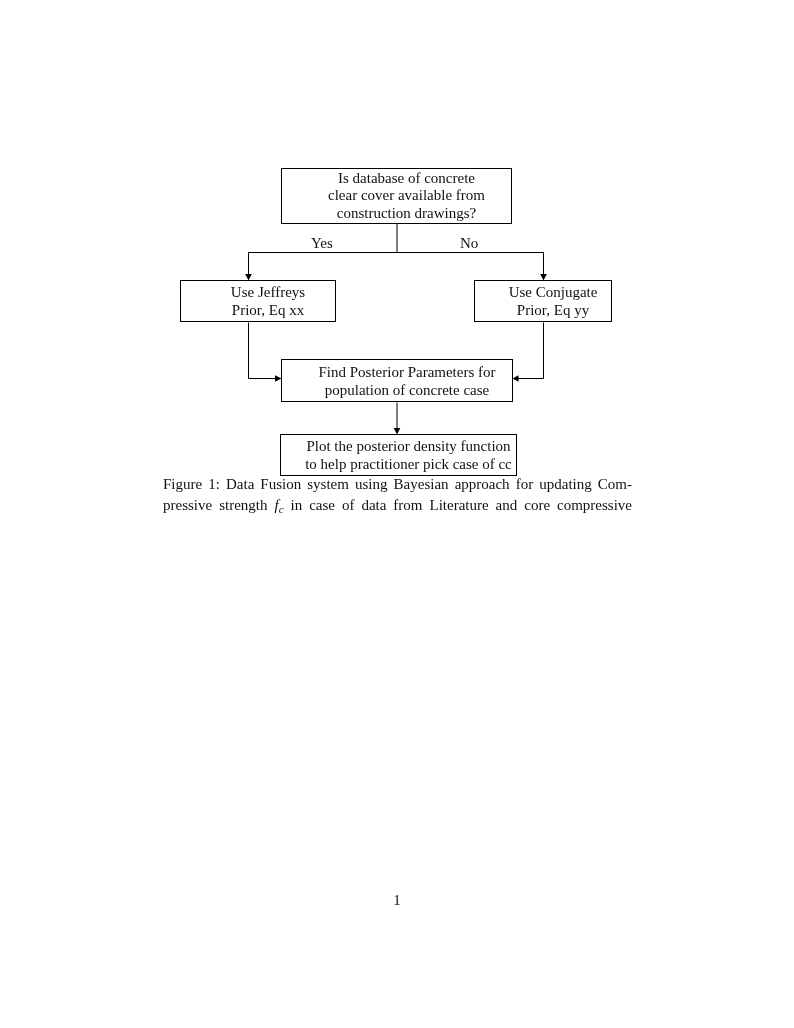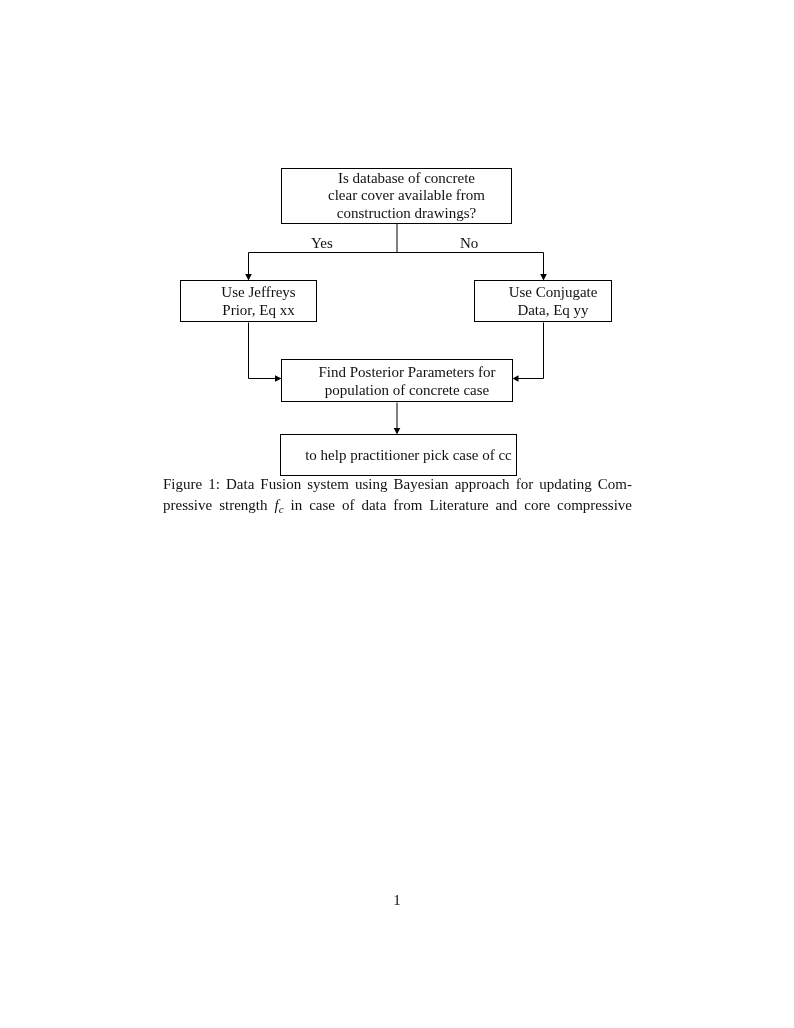--- a/index.html
+++ b/index.html
@@ -44,21 +44,21 @@
     flex-direction: column;
     align-items: center;
     justify-content: center;
     text-align: center;
     font-size: 15px;
     line-height: 18px;
     white-space: nowrap;
     padding-left: 20px;
   }
   #node-question  { left: 281px; top: 168px; width: 231px; height: 56px; line-height: 17.5px; }
-  #node-jeffreys  { left: 180px; top: 280px; width: 137px; height: 42px; }
+  #node-jeffreys  { left: 180px; top: 280px; width: 156px; height: 42px; }
   #node-conjugate { left: 474px; top: 280px; width: 138px; height: 42px; }
   #node-posterior { left: 281px; top: 359px; width: 232px; height: 43px; }
   #node-plot      { left: 280px; top: 434px; width: 237px; height: 42px; }
 
   .edge-label {
     position: absolute;
     font-size: 15px;
     line-height: 15px;
   }
   #label-yes { left: 311px; top: 236px; }
@@ -130,29 +130,30 @@
     <span class="node-line">construction drawings?</span>
   </div>
 
   <div class="node" id="node-jeffreys">
     <span class="node-line">Use Jeffreys</span>
     <span class="node-line">Prior, Eq xx</span>
   </div>
 
   <div class="node" id="node-conjugate">
     <span class="node-line">Use Conjugate</span>
-    <span class="node-line">Data, Eq yy</span>
+    <span class="node-line">Prior, Eq yy</span>
   </div>
 
   <div class="node" id="node-posterior">
     <span class="node-line">Find Posterior Parameters for</span>
     <span class="node-line">population of concrete case</span>
   </div>
 
   <div class="node" id="node-plot">
+    <span class="node-line">Plot the posterior density function</span>
     <span class="node-line">to help practitioner pick case of cc</span>
   </div>
 
   <span class="edge-label" id="label-yes">Yes</span>
   <span class="edge-label" id="label-no">No</span>
 
   <div class="caption">
     <span class="cap-line cap-justify">Figure 1: Data Fusion system using Bayesian approach for updating Com-</span>
     <span class="cap-line cap-justify">
       <span>pressive strength</span>

